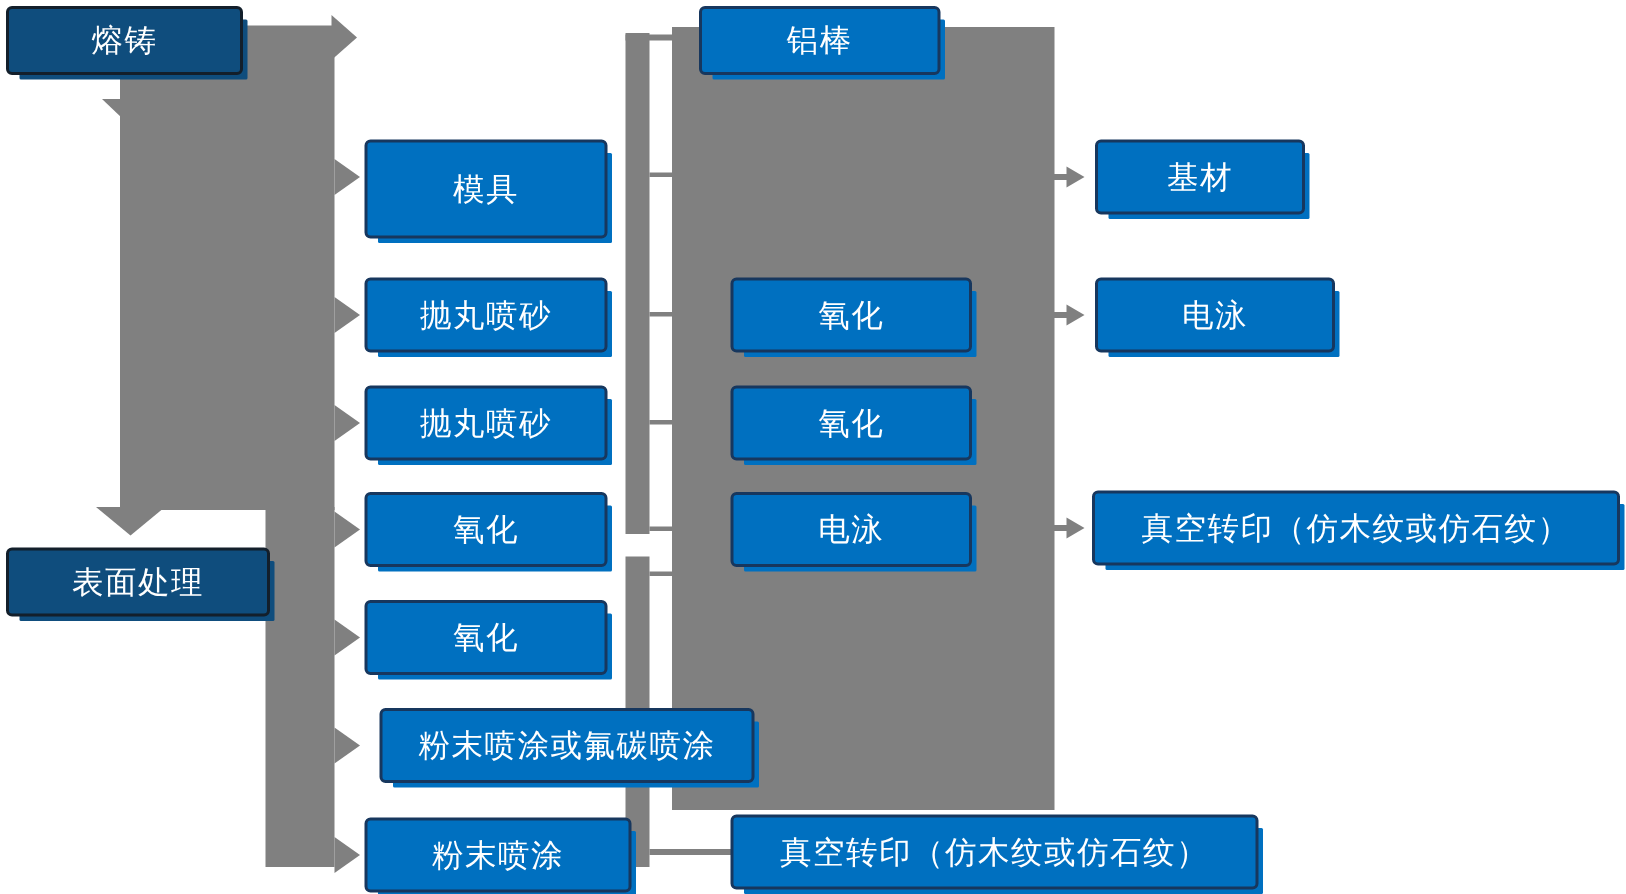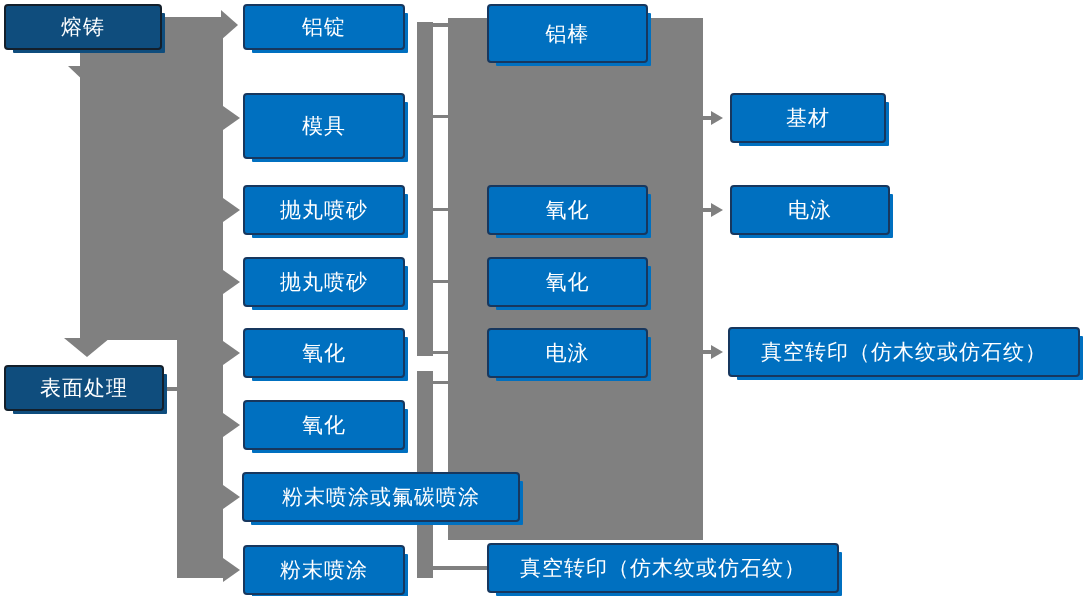--- a/index.html
+++ b/index.html
@@ -69,35 +69,34 @@
   <div class="gray" style="left:448px;top:18px;width:255px;height:522px"></div>
 
   <div class="gray" style="left:702px;top:116px;width:10px;height:4px"></div>
   <div class="tri right-sm" style="left:711px;top:111px"></div>
   <div class="gray" style="left:702px;top:208px;width:10px;height:4px"></div>
   <div class="tri right-sm" style="left:711px;top:203px"></div>
   <div class="gray" style="left:702px;top:350px;width:10px;height:4px"></div>
   <div class="tri right-sm" style="left:711px;top:345px"></div>
 
   <div class="node dark" style="left:4px;top:4px;width:158px;height:46px">熔铸</div>
-  <div class="node dark" style="left:4px;top:365px;width:160px;height:46px">表面处理</div>
+  <div class="node dark" style="left:4px;top:365px;width:176px;height:46px">表面处理</div>
 
-  <div class="node bright" style="left:243px;top:4px;width:162px;height:46px">铝锭</div>
   <div class="node bright" style="left:243px;top:93px;width:162px;height:66px">模具</div>
   <div class="node bright" style="left:243px;top:185px;width:162px;height:50px">抛丸喷砂</div>
   <div class="node bright" style="left:243px;top:257px;width:162px;height:50px">抛丸喷砂</div>
   <div class="node bright" style="left:243px;top:328px;width:162px;height:50px">氧化</div>
   <div class="node bright" style="left:243px;top:400px;width:162px;height:50px">氧化</div>
-  <div class="node bright" style="left:242px;top:472px;width:278px;height:50px">粉末喷涂或氟碳喷涂</div>
-  <div class="node bright" style="left:243px;top:545px;width:162px;height:50px">粉末喷涂</div>
+  <div class="node bright" style="left:253px;top:472px;width:250px;height:50px">粉末喷涂或氟碳喷涂</div>
+  <div class="node bright" style="left:243px;top:545px;width:178px;height:50px">粉末喷涂</div>
 
-  <div class="node bright" style="left:487px;top:4px;width:161px;height:59px">铝棒</div>
+  <div class="node bright" style="left:466px;top:4px;width:161px;height:46px">铝棒</div>
   <div class="node bright" style="left:487px;top:185px;width:161px;height:50px">氧化</div>
   <div class="node bright" style="left:487px;top:257px;width:161px;height:50px">氧化</div>
   <div class="node bright" style="left:487px;top:328px;width:161px;height:50px">电泳</div>
 
   <div class="node bright" style="left:487px;top:543px;width:352px;height:50px">真空转印（仿木纹或仿石纹）</div>
 
-  <div class="node bright" style="left:730px;top:93px;width:156px;height:50px">基材</div>
+  <div class="node bright" style="left:730px;top:93px;width:140px;height:50px">基材</div>
   <div class="node bright" style="left:730px;top:185px;width:160px;height:50px">电泳</div>
   <div class="node bright" style="left:728px;top:327px;width:352px;height:50px">真空转印（仿木纹或仿石纹）</div>
 
 </div>
 
 </body></html>

